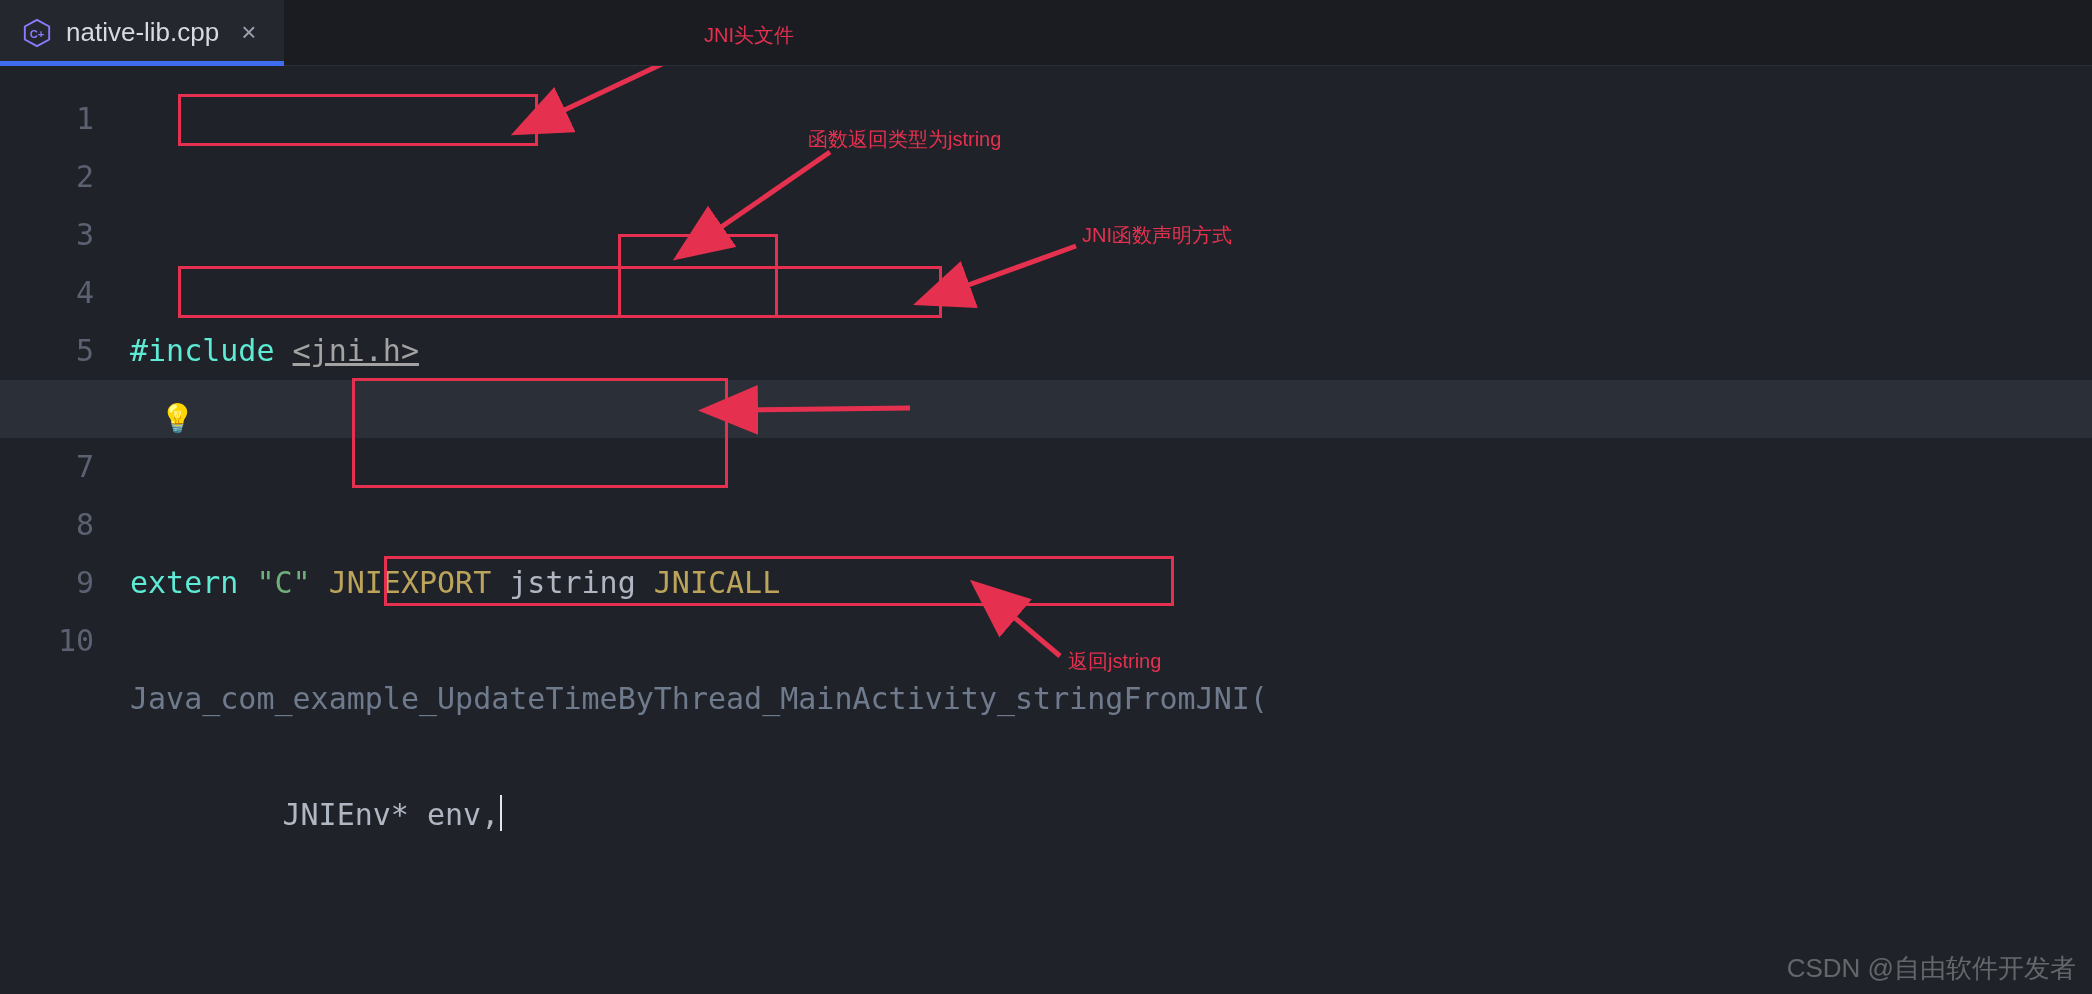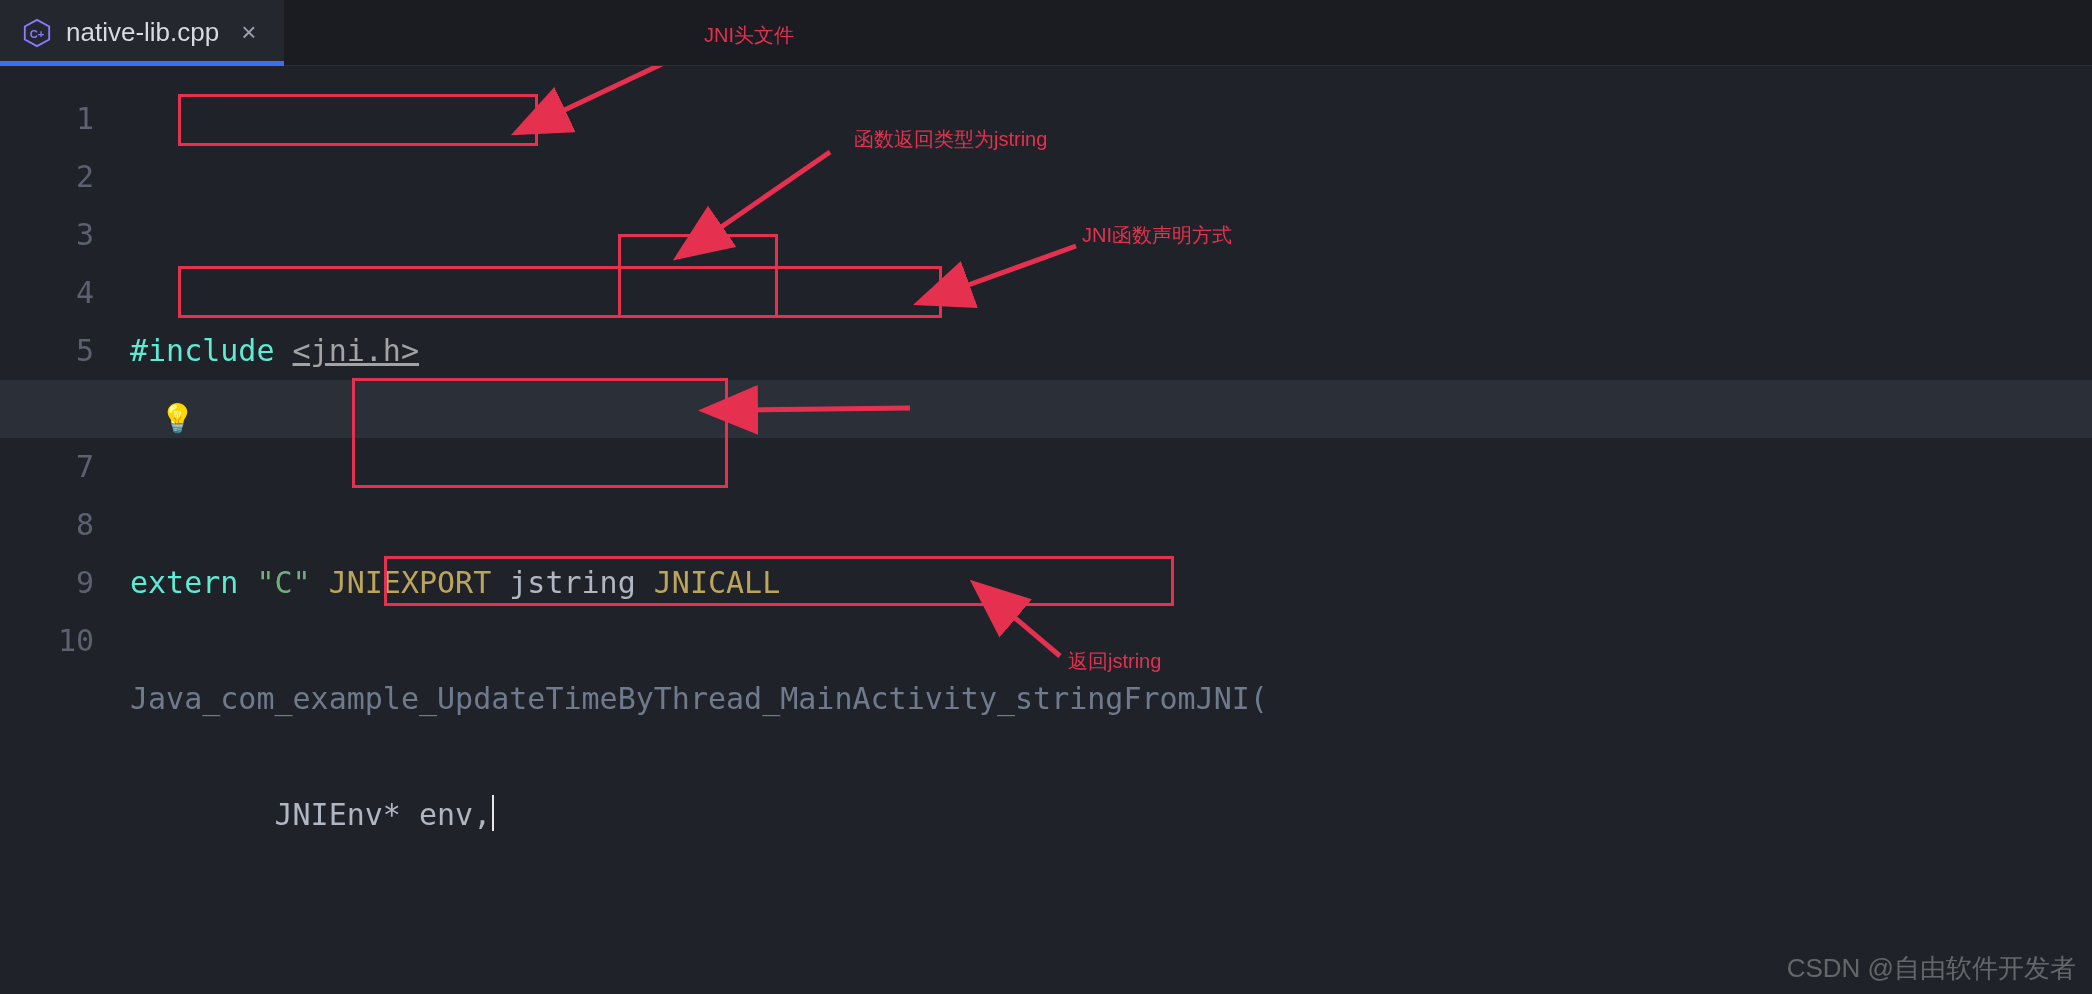--- a/index.html
+++ b/index.html
@@ -85,21 +85,21 @@
     z-index: 2;
     font-size: 28px;
   }
   
   .kw-directive { color: #5eead4; } 
   .kw-type     { color: #bca45a; } 
   .header-ang  { color: #a3a3a3; text-decoration: underline; } 
   .str-lit     { color: #6fb07a; }
   .ident       { color: #b0b7c3; }
   .fn-name     { color: #6f7a8c; }
-  .param-type  { color: #b0b7c3; }
+  .param-type  { color: #b0b7c3; margin-left: 8px; }
   .cursor-caret {
     display:inline-block;
     width:2px; height:36px;
     background:#e6e6e6;
     vertical-align:-6px;
     margin-left:1px;
   }
   
   .anno-box {
     position: absolute;
@@ -186,21 +186,21 @@
 
   <div class="anno-box" style="left:618px; top:168px; width:160px; height:84px;"></div>
 
   <div class="anno-box" style="left:178px; top:200px; width:764px; height:52px;"></div>
 
   <div class="anno-box" style="left:352px; top:312px; width:376px; height:110px;"></div>
 
   <div class="anno-box" style="left:384px; top:490px; width:790px; height:50px;"></div>
 
   <div class="anno-label" style="left:704px; top:-44px;">JNI头文件</div>
-  <div class="anno-label" style="left:854px; top:60px;">函数返回类型为jstring</div>
+  <div class="anno-label" style="left:808px; top:60px;">函数返回类型为jstring</div>
   <div class="anno-label" style="left:1082px; top:156px;">JNI函数声明方式</div>
   <div class="anno-label" style="left:1068px; top:582px;">返回jstring</div>
 
   <svg class="arrow" style="left:0; top:0;" width="2092" height="928">
     <defs>
       <marker id="ah" markerWidth="14" markerHeight="14" refX="2" refY="5" orient="auto">
         <polygon points="0,0 12,5 0,10" fill="#e5314f"></polygon>
       </marker>
     </defs>
 

